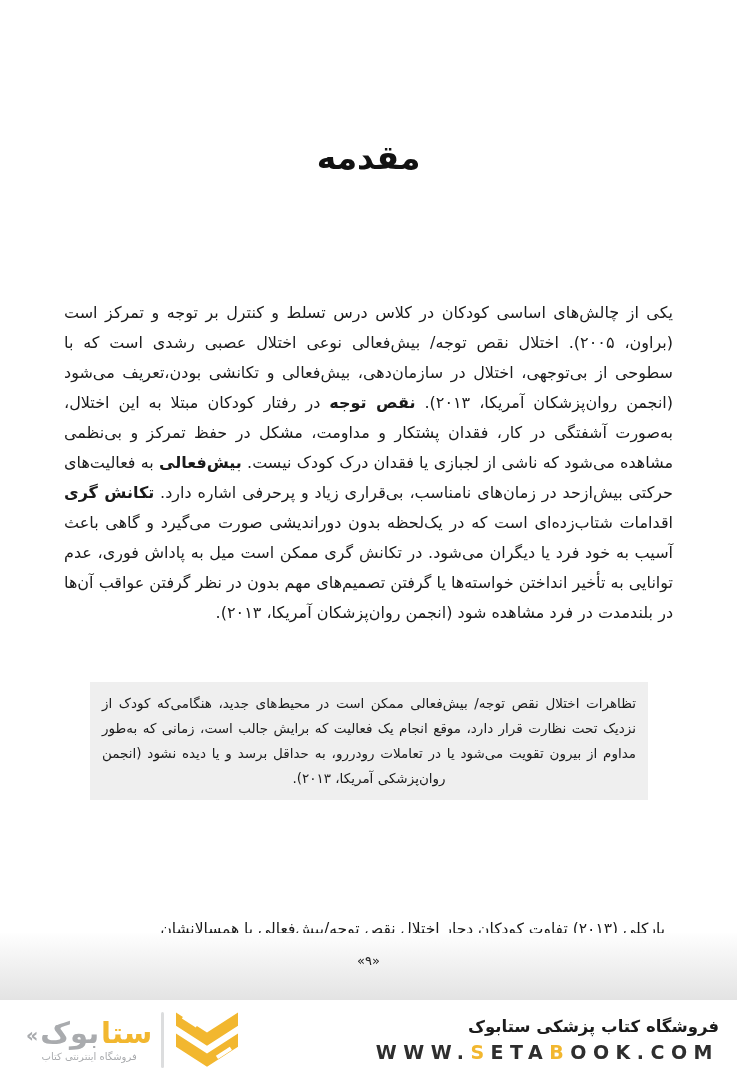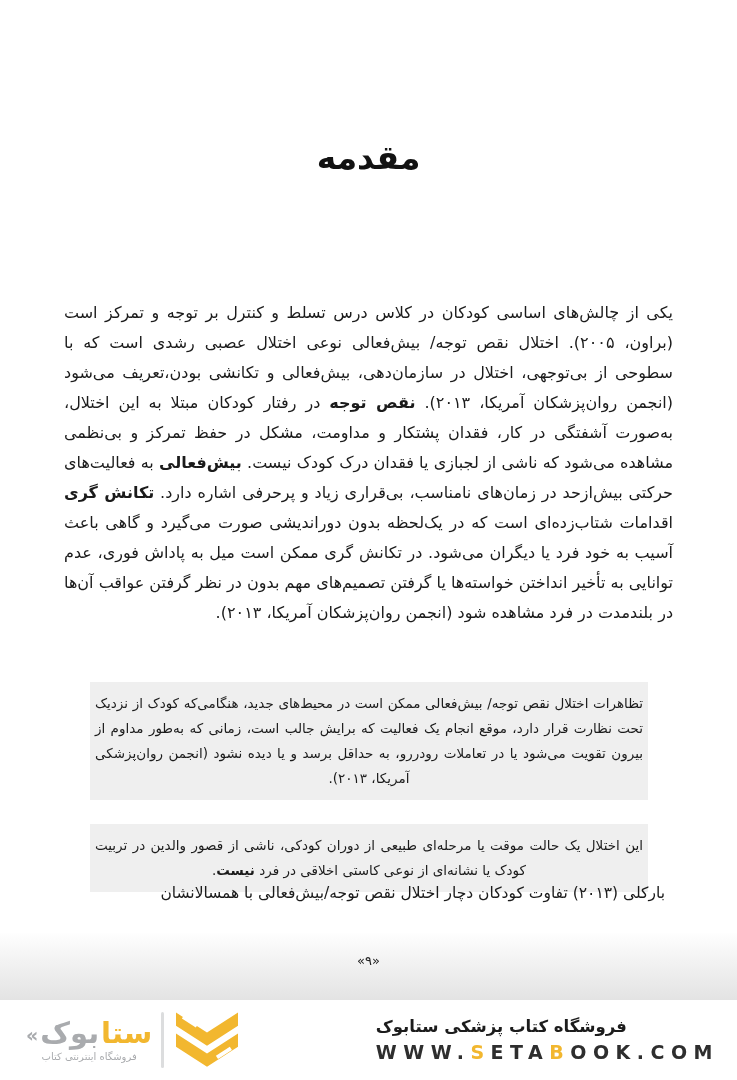--- a/index.html
+++ b/index.html
@@ -15,26 +15,26 @@
   .body-paragraph{
     position:absolute;top:278px;right:64px;left:64px;
     direction:rtl;text-align:justify;
     font-size:16px;line-height:30px;color:#1b1b1b;margin-top:20px;
   }
   .callout{
     position:absolute;right:89px;left:90px;
     background:#efefef;direction:rtl;
     text-align:justify;text-align-last:center;
     font-size:13.5px;line-height:25px;color:#1b1b1b;
-    padding:9px 5px;box-sizing:border-box;
+    padding:9px 12px;box-sizing:border-box;
   }
   .callout-1{top:682px;}
   .callout-2{top:824px;}
   .closing-paragraph{
-    position:absolute;top:868px;right:72px;left:64px;
+    position:absolute;top:904px;right:72px;left:64px;
     direction:rtl;text-align:right;font-size:15.5px;color:#1b1b1b;
   }
   .page-shadow{
     position:absolute;top:933px;height:67px;left:0;right:0;
     background:linear-gradient(180deg,#fefefe 0%,#efefef 55%,#e3e3e3 100%);
   }
   .page-number{
     position:absolute;top:953px;left:0;right:0;text-align:center;
     font-size:13px;color:#222222;
   }
@@ -45,39 +45,38 @@
     display:flex;justify-content:space-between;align-items:center;
     padding:0 14px 0 26px;box-sizing:border-box;
   }
   .logo-group{display:flex;align-items:center;gap:9px;}
   .wordmark-col{display:flex;flex-direction:column;align-items:center;gap:3px;}
   .wordmark{display:flex;align-items:flex-end;gap:2px;font-weight:700;font-size:29px;line-height:1;}
   .wordmark span{display:block;}
   .wordmark span:first-child{font-size:19px;padding-bottom:3px;}
   .logo-tagline{direction:rtl;font-size:10px;color:#a9abae;letter-spacing:0;}
   .logo-divider{width:3px;height:56px;background:#dcddde;border-radius:2px;}
-  .brand-right{display:flex;flex-direction:column;align-items:flex-start;gap:5px;padding-right:4px;}
+  .brand-right{display:flex;flex-direction:column;align-items:flex-end;gap:5px;padding-right:4px;}
   .store-title{direction:rtl;font-size:16.5px;font-weight:700;color:#1c1c1c;}
   .site-url{font-size:19px;font-weight:700;letter-spacing:6.5px;color:#2e2e2e;white-space:nowrap;}
   .seg-gold{color:#f2b72f;}
   .seg-gray{color:#a9abae;}
   .seg-dark{color:#2e2e2e;}
 </style>
 </head>
 <body>
 
 <div class="screen">
 
   <h1 class="page-title">مقدمه</h1>
 
   <p class="body-paragraph"><span>یکی از چالش‌های اساسی کودکان در کلاس درس تسلط و کنترل بر توجه و تمرکز است (براون، ۲۰۰۵). اختلال نقص توجه/ بیش‌فعالی نوعی اختلال عصبی رشدی است که با سطوحی از بی‌توجهی، اختلال در سازمان‌دهی، بیش‌فعالی و تکانشی بودن،تعریف می‌شود (انجمن روان‌پزشکان آمریکا، ۲۰۱۳). </span><span class="seg-bold">نقص توجه</span><span> در رفتار کودکان مبتلا به این اختلال، به‌صورت آشفتگی در کار، فقدان پشتکار و مداومت، مشکل در حفظ تمرکز و بی‌نظمی مشاهده می‌شود که ناشی از لجبازی یا فقدان درک کودک نیست. </span><span class="seg-bold">بیش‌فعالی</span><span> به فعالیت‌های حرکتی بیش‌ازحد در زمان‌های نامناسب، بی‌قراری زیاد و پرحرفی اشاره دارد. </span><span class="seg-bold">تکانش گری</span><span> اقدامات شتاب‌زده‌ای است که در یک‌لحظه بدون دوراندیشی صورت می‌گیرد و گاهی باعث آسیب به خود فرد یا دیگران می‌شود. در تکانش گری ممکن است میل به پاداش فوری، عدم توانایی به تأخیر انداختن خواسته‌ها یا گرفتن تصمیم‌های مهم بدون در نظر گرفتن عواقب آن‌ها در بلندمدت در فرد مشاهده شود (انجمن روان‌پزشکان آمریکا، ۲۰۱۳).</span></p>
 
   <div class="callout callout-1"><span>تظاهرات اختلال نقص توجه/ بیش‌فعالی ممکن است در محیط‌های جدید، هنگامی‌که کودک از نزدیک تحت نظارت قرار دارد، موقع انجام یک فعالیت که برایش جالب است، زمانی که به‌طور مداوم از بیرون تقویت می‌شود یا در تعاملات رودررو، به حداقل برسد و یا دیده نشود (انجمن روان‌پزشکی آمریکا، ۲۰۱۳).</span></div>
 
-  <div class="callout callout-2"><span>این اختلال یک حالت موقت یا مرحله‌ای طبیعی از دوران کودکی، ناشی از قصور والدین در تربیت کودک یا نشانه‌ای از نوعی کاستی اخلاقی در فرد </span><span class="seg-bold">نیست</span><span>.</span></div>
 
   <p class="closing-paragraph">بارکلی (۲۰۱۳) تفاوت کودکان دچار اختلال نقص توجه/بیش‌فعالی با همسالانشان</p>
 
   <div class="page-shadow"></div>
 
   <div class="page-number">«۹»</div>
 
   <div class="footer">
 
     <div class="logo-group">

